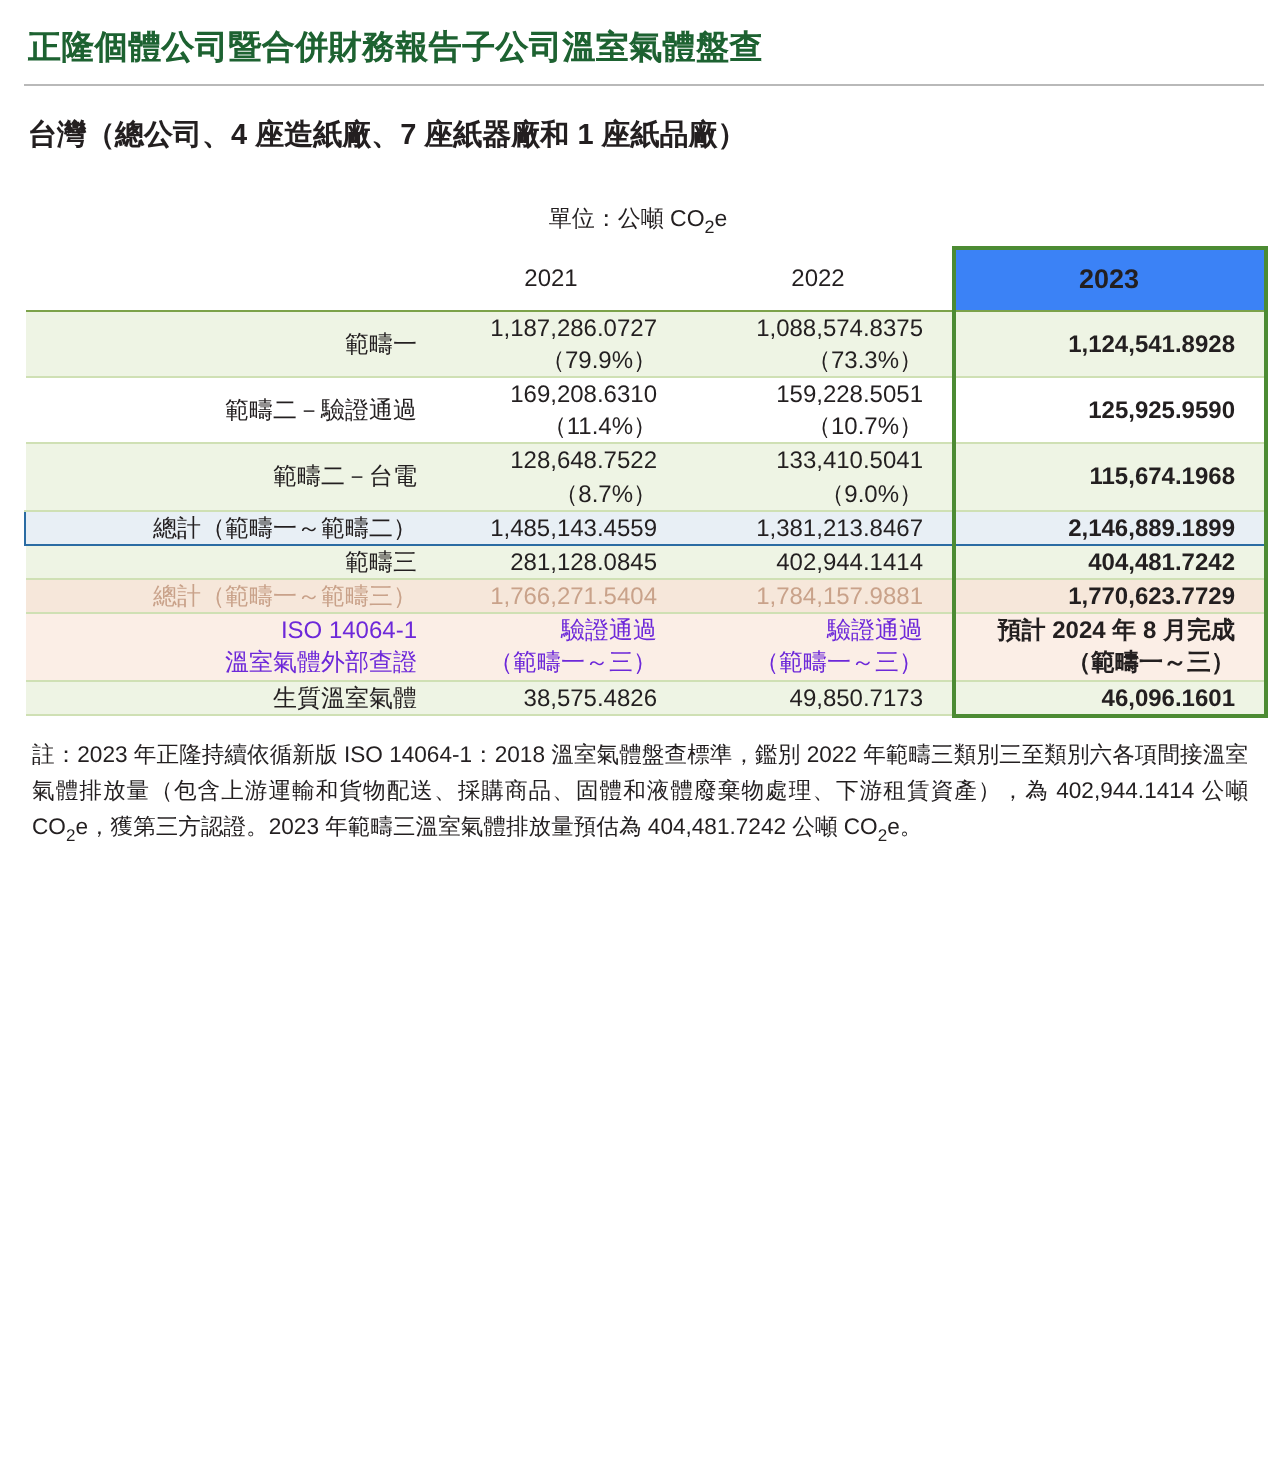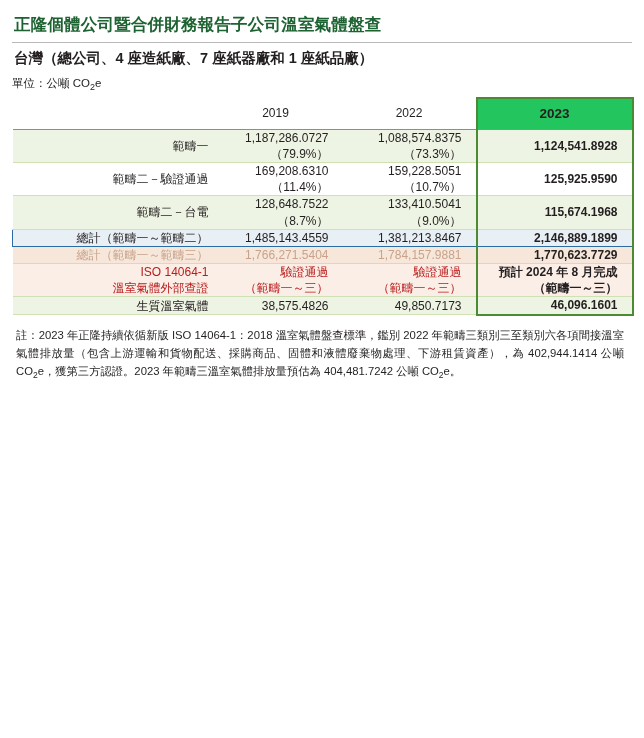--- a/index.html
+++ b/index.html
@@ -29,30 +29,30 @@
     letter-spacing: 0.2px;
     line-height: 1.3;
     padding-left: 2px;
   }
   .title-rule {
     margin-top: 7px;
     border-bottom: 1px solid #b9b9b9;
     width: 100%;
   }
   .subtitle {
-    margin-top: 6px;
+    margin-top: 16px;
     font-size: 14.5px;
     font-weight: bold;
     color: #231f20;
     padding-left: 2px;
     line-height: 1.3;
   }
   .unit-line {
-    margin-top: 8px;
-    text-align: left;
+    margin-top: 24px;
+    text-align: center;
     font-size: 11.5px;
     color: #231f20;
     padding-right: 6px;
   }
   .unit-line .sub {
     font-size: 9px;
     vertical-align: sub;
   }
 
   table.ghg {
@@ -105,31 +105,31 @@
     padding-right: 14px;
     font-weight: bold;
   }
   .pct { display: block; }
 
   .shade-green td { background: #eef4e4; }
   .shade-white td { background: #ffffff; }
   .shade-blue td { background: #e8eff5; }
   .shade-peach td { background: #f6e7da; color: #c9a28a; }
   .shade-peach td.cur { color: #231f20; }
-  .shade-pink td { background: #fbeee6; color: #b91c1c; }
+  .shade-pink td { background: #fbeee6; color: #6d28d9; }
   .shade-pink td.cur { color: #231f20; font-weight: bold; }
 
   
   .cur {
     border-left: 2px solid #4c8b33 !important;
     border-right: 2px solid #4c8b33 !important;
   }
   .hdr .cur {
     border-top: 2px solid #4c8b33 !important;
-    background: #22c55e;
+    background: #3b82f6;
   }
   .row-last .cur {
     border-bottom: 2px solid #4c8b33 !important;
     margin-top: 48px;
   }
 
   
   .row-total-blue td {
     border-top: 1.5px solid #2b6ca3;
     border-bottom: 1.5px solid #2b6ca3;
@@ -165,21 +165,21 @@
   <table class="ghg">
     <colgroup>
       <col class="col-label">
       <col class="col-yr">
       <col class="col-yr">
       <col class="col-cur">
     </colgroup>
     <tbody>
       <tr class="hdr">
         <td class="label-cell"></td>
-        <td>2019</td>
+        <td>2021</td>
         <td>2022</td>
         <td class="cur">2023</td>
       </tr>
 
       <tr class="row shade-green">
         <td class="label-cell">範疇一</td>
         <td class="num">
           <span>1,187,286.0727</span>
           <span class="pct">（79.9%）</span>
         </td>
@@ -228,20 +228,32 @@
           <span>1,485,143.4559</span>
         </td>
         <td class="num">
           <span>1,381,213.8467</span>
         </td>
         <td class="cur">
           <span>2,146,889.1899</span>
         </td>
       </tr>
 
+      <tr class="row shade-green">
+        <td class="label-cell">範疇三</td>
+        <td class="num">
+          <span>281,128.0845</span>
+        </td>
+        <td class="num">
+          <span>402,944.1414</span>
+        </td>
+        <td class="cur">
+          <span>404,481.7242</span>
+        </td>
+      </tr>
 
       <tr class="row shade-peach">
         <td class="label-cell small-label">總計（範疇一～範疇三）</td>
         <td class="num">
           <span>1,766,271.5404</span>
         </td>
         <td class="num">
           <span>1,784,157.9881</span>
         </td>
         <td class="cur">

